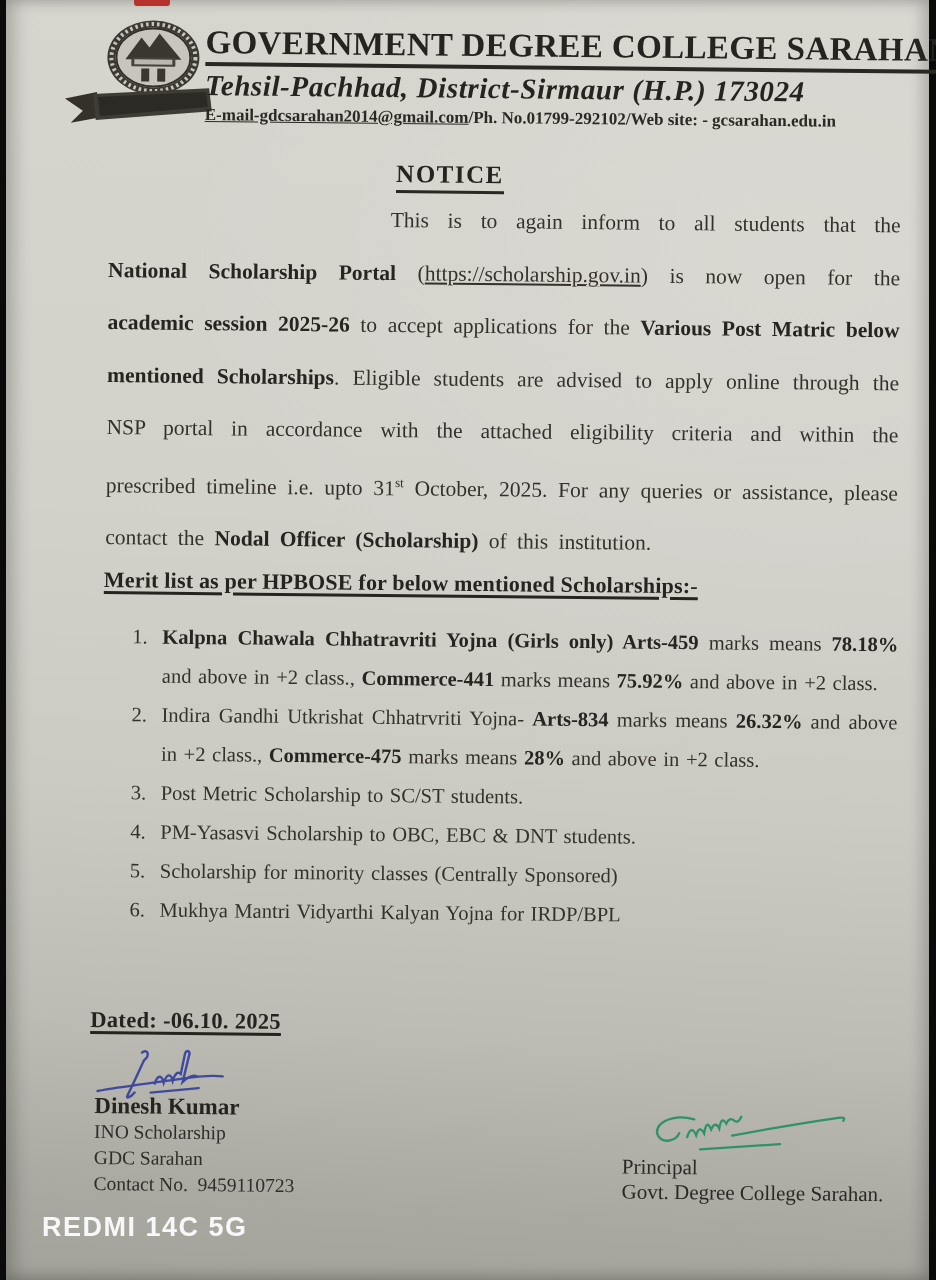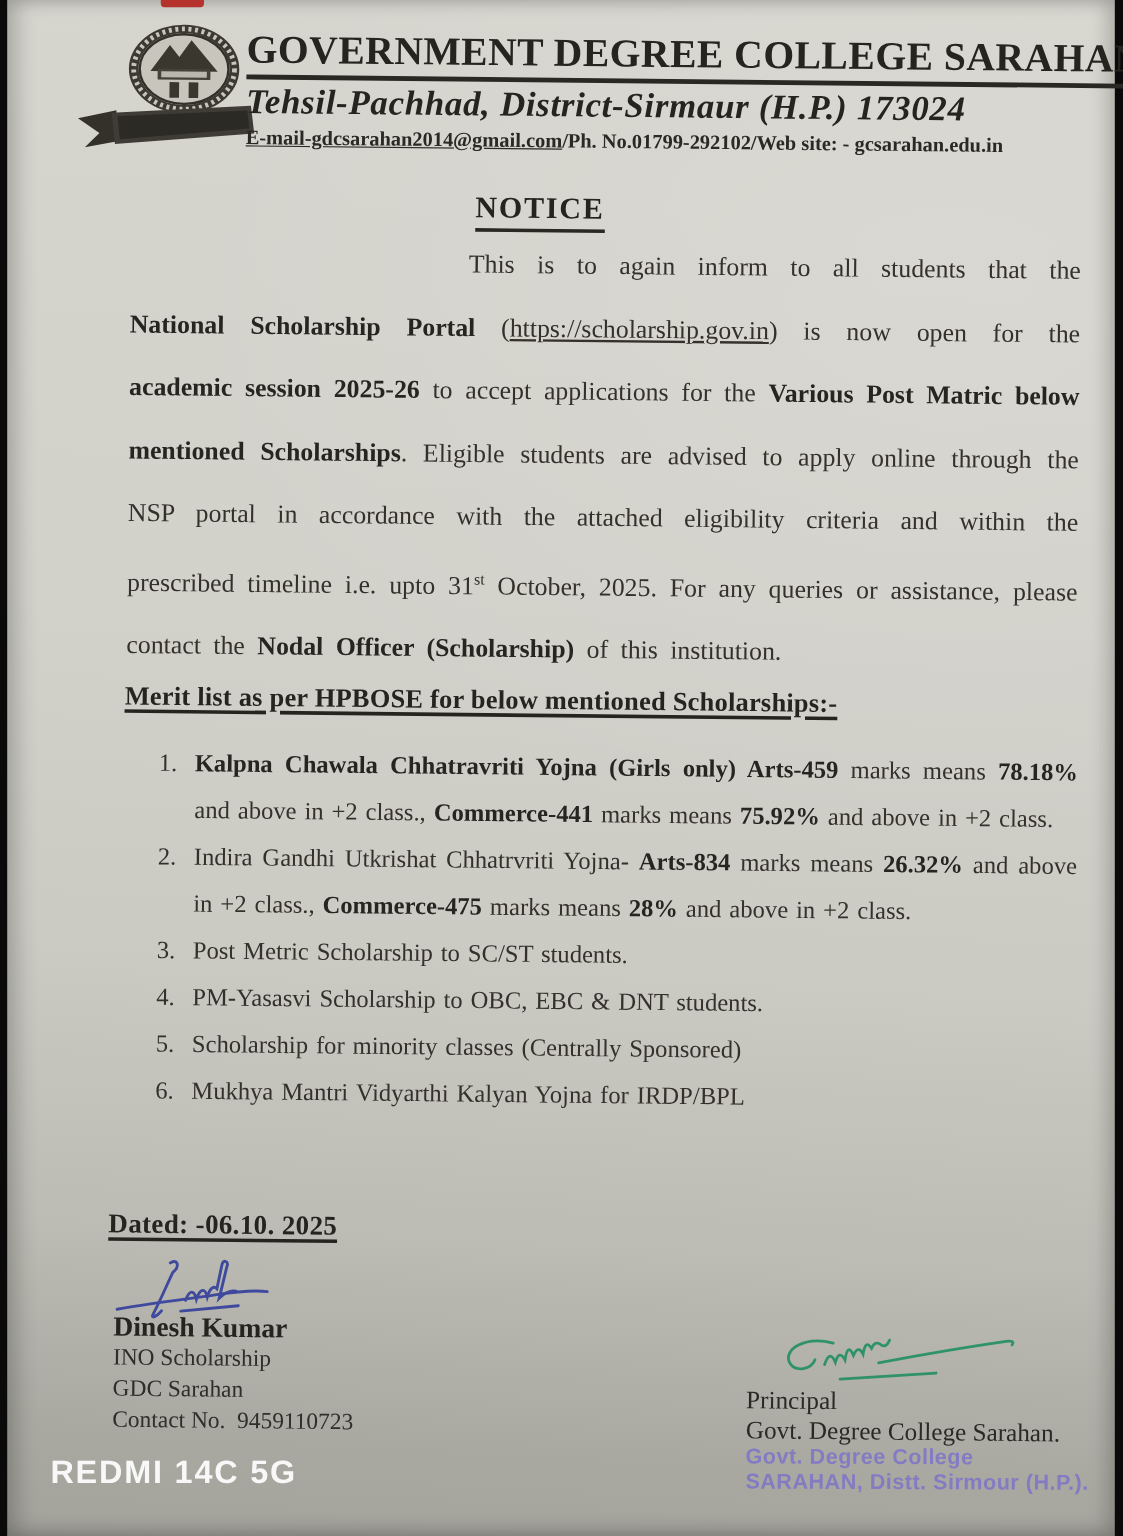--- a/index.html
+++ b/index.html
@@ -149,21 +149,17 @@
     <svg class="ink" width="225" height="56" viewBox="0 0 225 56">
       <g fill="none" stroke="#2f9268" stroke-width="2.3" stroke-linecap="round">
         <path d="M62,16 C 38,10 20,22 26,33 C 31,41 44,38 47,30"></path>
         <path d="M55,34 q 4,-13 9,-2 q 3,-11 8,-2 q 2,-15 7,-4 q 4,-9 8,-1 q 2,-13 7,-5 q 3,-7 8,-3 q 4,3 7,-4"></path>
         <path d="M100,32 C 135,25 180,17 206,13 q 8,-1 5,3"></path>
         <path d="M68,46 L 148,40"></path>
       </g>
     </svg>
     <div class="principal-title">Principal</div>
     <div class="principal-org">Govt. Degree College Sarahan.</div>
-    <div class="stamp">
-      <div class="stamp-line">Govt. Degree College</div>
-      <div class="stamp-line">SARAHAN, Distt. Sirmour (H.P.).</div>
-    </div>
   </div>
 
 </div>
 
 <div class="watermark">REDMI 14C 5G</div>
 
 </body></html>

